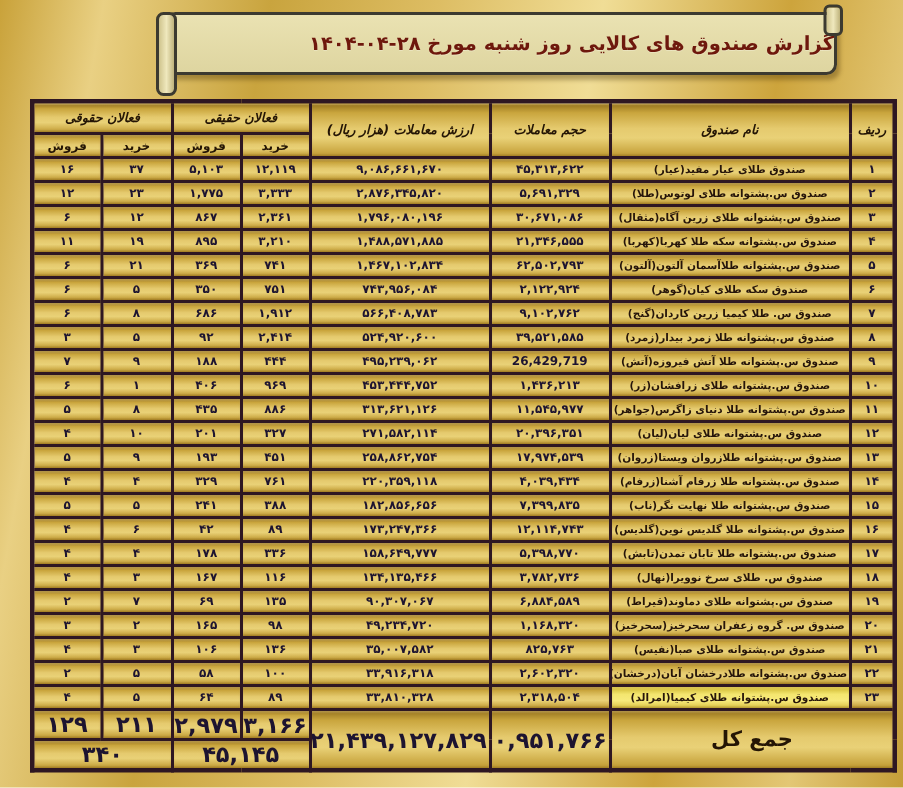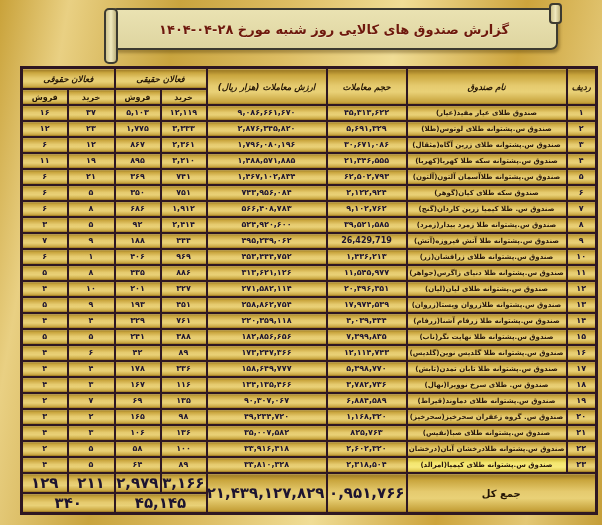--- a/index.html
+++ b/index.html
@@ -5,21 +5,21 @@
   html,body{margin:0;padding:0;}
   body{
     width:602px;height:525px;overflow:hidden;position:relative;
     font-family:"DejaVu Sans",sans-serif;
     background:linear-gradient(100deg,#c9a23a 0%,#e9d083 10%,#c9a43e 26%,#ddbd63 42%,#f0dd96 58%,#cda43c 76%,#e3c775 89%,#c59e38 100%);
   }
   .banner{
     position:absolute;left:110px;top:8px;width:444px;height:38px;
     background:linear-gradient(180deg,#eae2b2,#ded5a0);
     border:2px solid #3c3a30;border-radius:7px;
-    display:flex;align-items:center;justify-content:center;
+    display:flex;align-items:center;justify-content:flex-end;
     box-shadow:2px 3px 3px rgba(70,45,0,.35);
   }
   .banner .rod-left{
     position:absolute;left:-8px;top:-2px;width:10px;height:52px;
     background:linear-gradient(90deg,#cfc48d,#efe8bd,#bfb37c);
     border:2px solid #3c3a30;border-radius:5px;
   }
   .banner .rod-right{
     position:absolute;right:-6px;top:-7px;width:9px;height:17px;
     background:linear-gradient(90deg,#cfc48d,#efe8bd,#bfb37c);
@@ -41,21 +41,21 @@
     box-shadow:inset 0 1px 1px rgba(255,244,200,.25), inset 0 -1px 1px rgba(80,50,0,.25);
   }
   .report thead tr.h1 th{height:19px;font-size:8.5px;color:#241505;font-style:italic;}
   .report thead tr.h2 th{height:14px;font-size:8px;color:#241505;}
   .report tbody td{height:14px;font-size:8px;line-height:14px;}
   .report tbody td.name{font-size:7px;color:#26150a;}
   .report tbody td.name.hl{
     background:linear-gradient(180deg,#cdb62e 0%,#f4e66f 35%,#f7ea7c 65%,#dcc344 100%);
   }
   .report tfoot td{font-size:15px;height:15px;color:#1d1430;}
-  .report tfoot td.lbl{font-size:10px;color:#241505;}
+  .report tfoot td.lbl{font-size:14px;color:#241505;}
 </style>
 </head>
 <body>
 
 <div class="banner">
   <span class="rod-left"></span>
   <span class="rod-right"></span>
   <span class="title">گزارش صندوق های کالایی روز شنبه مورخ ۲۸-۰۴-۱۴۰۴</span>
 </div>
 

